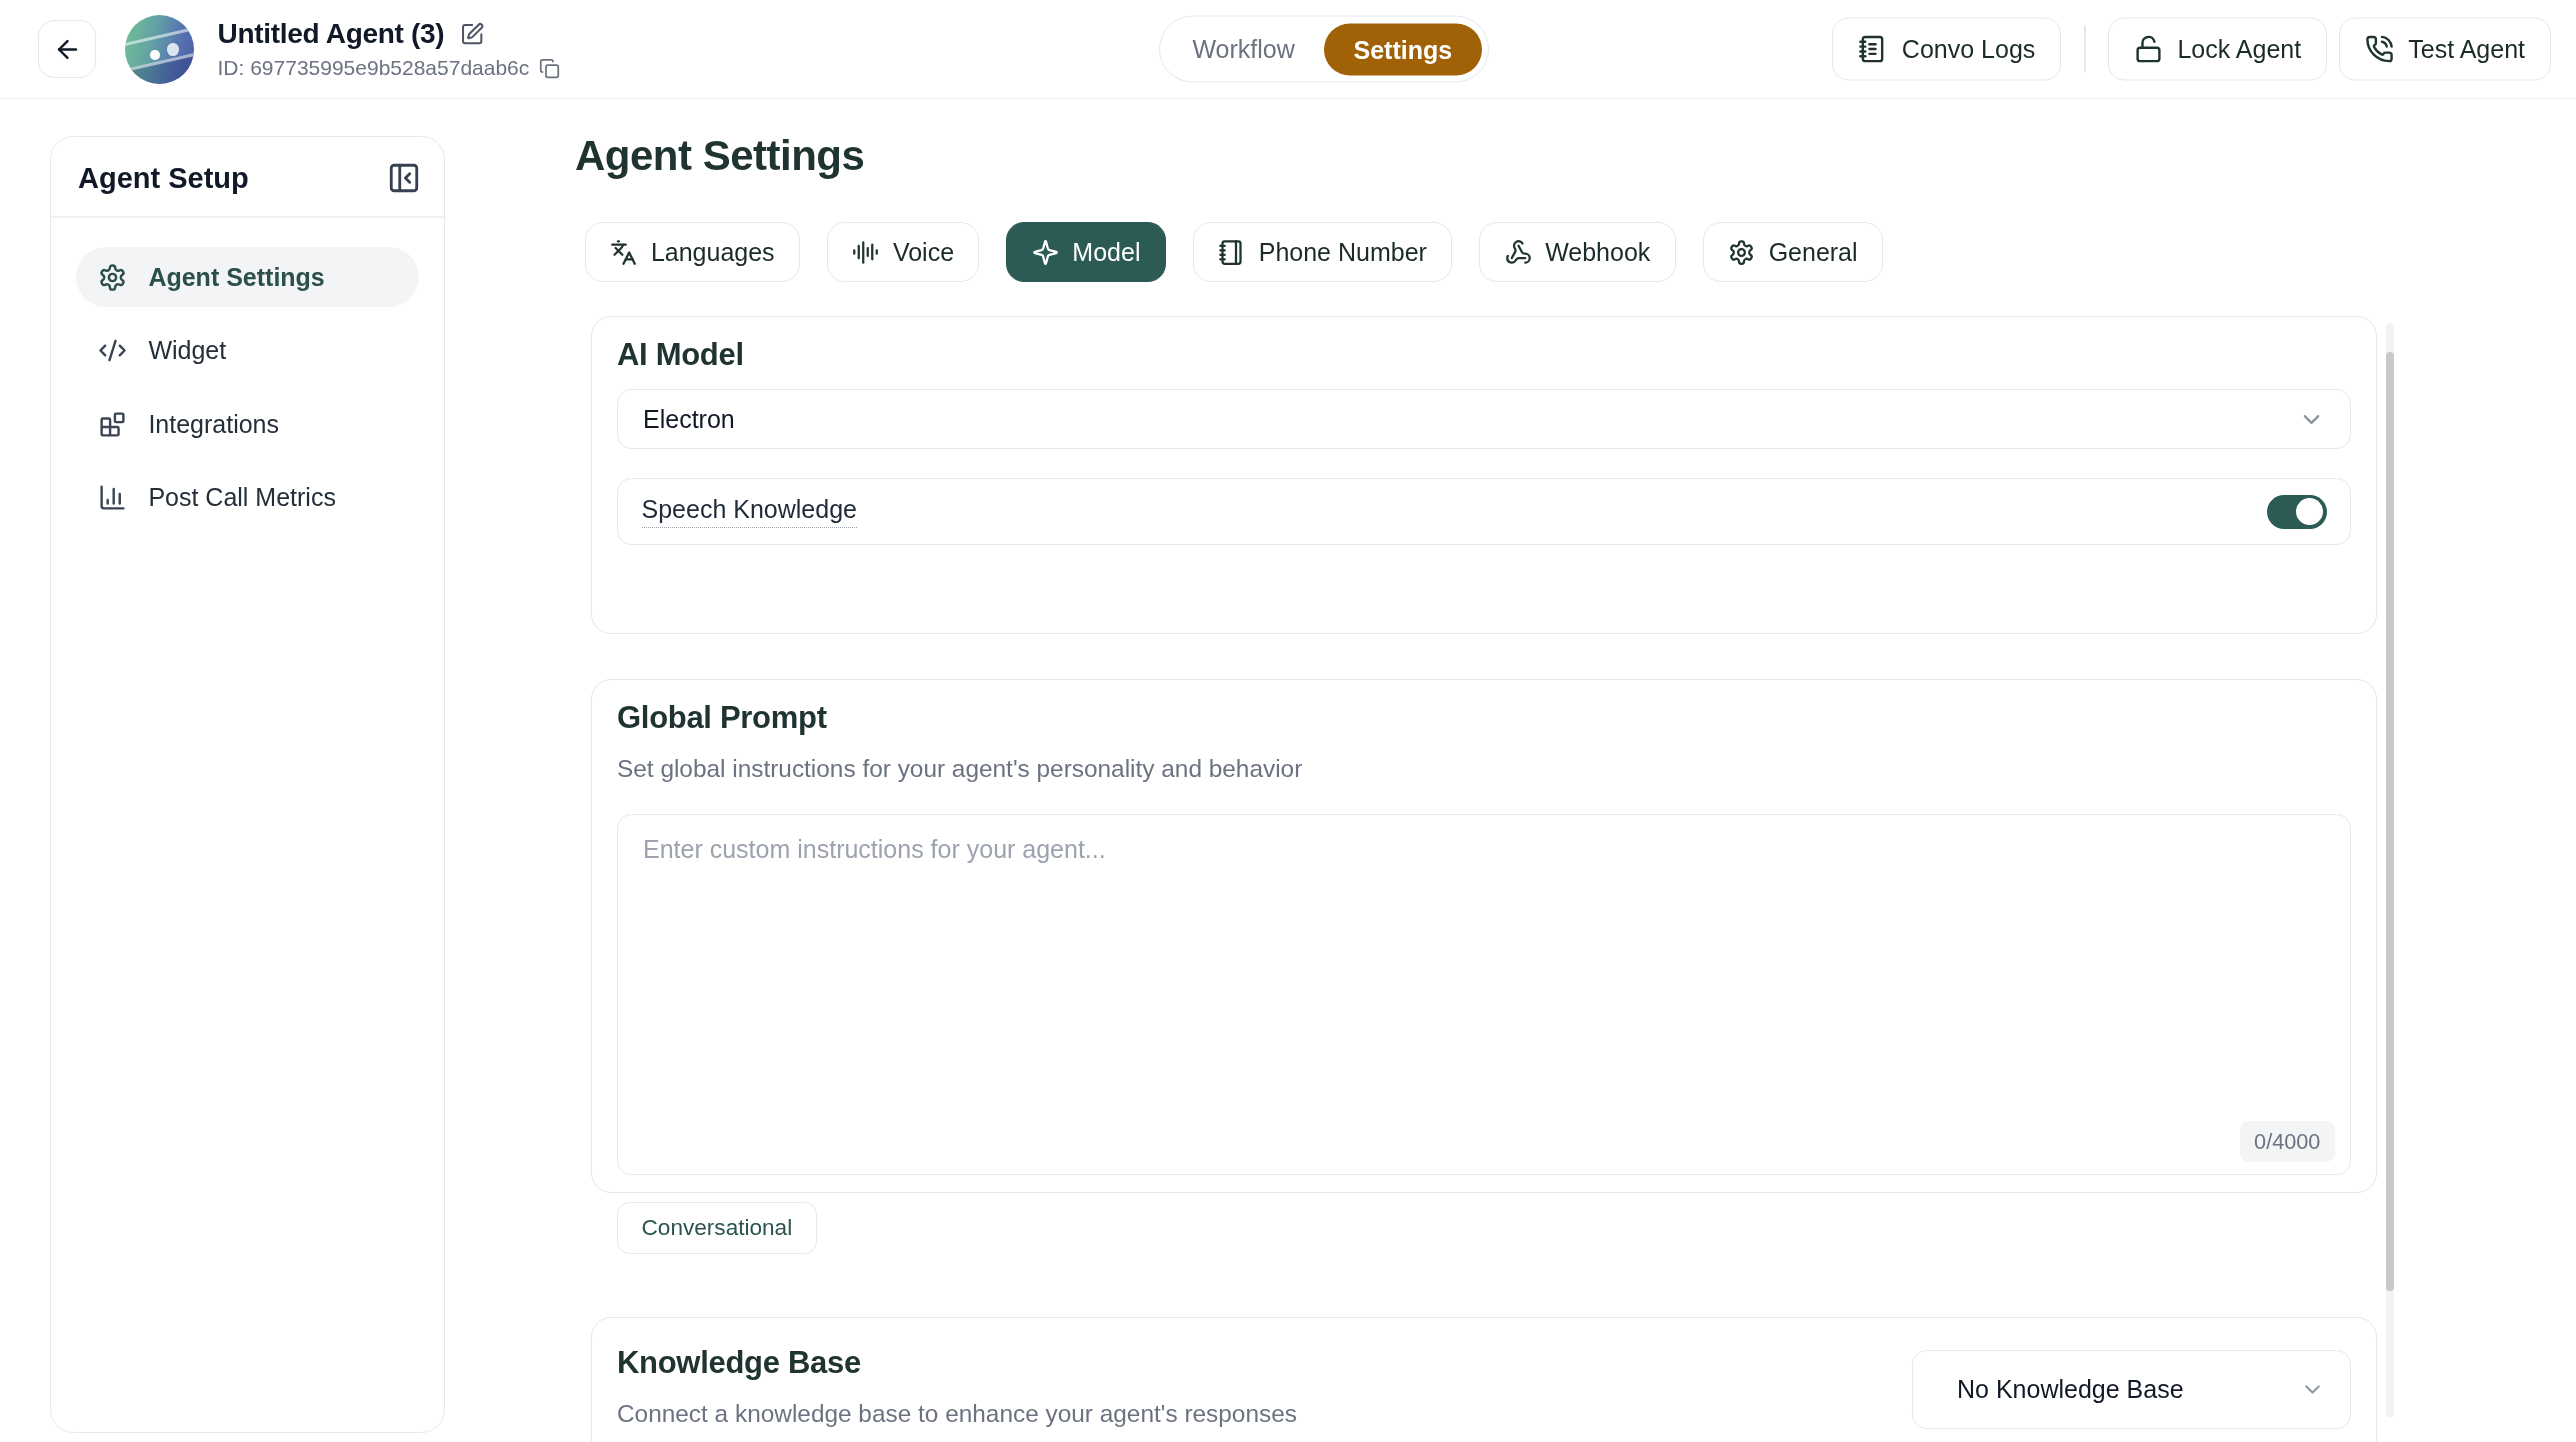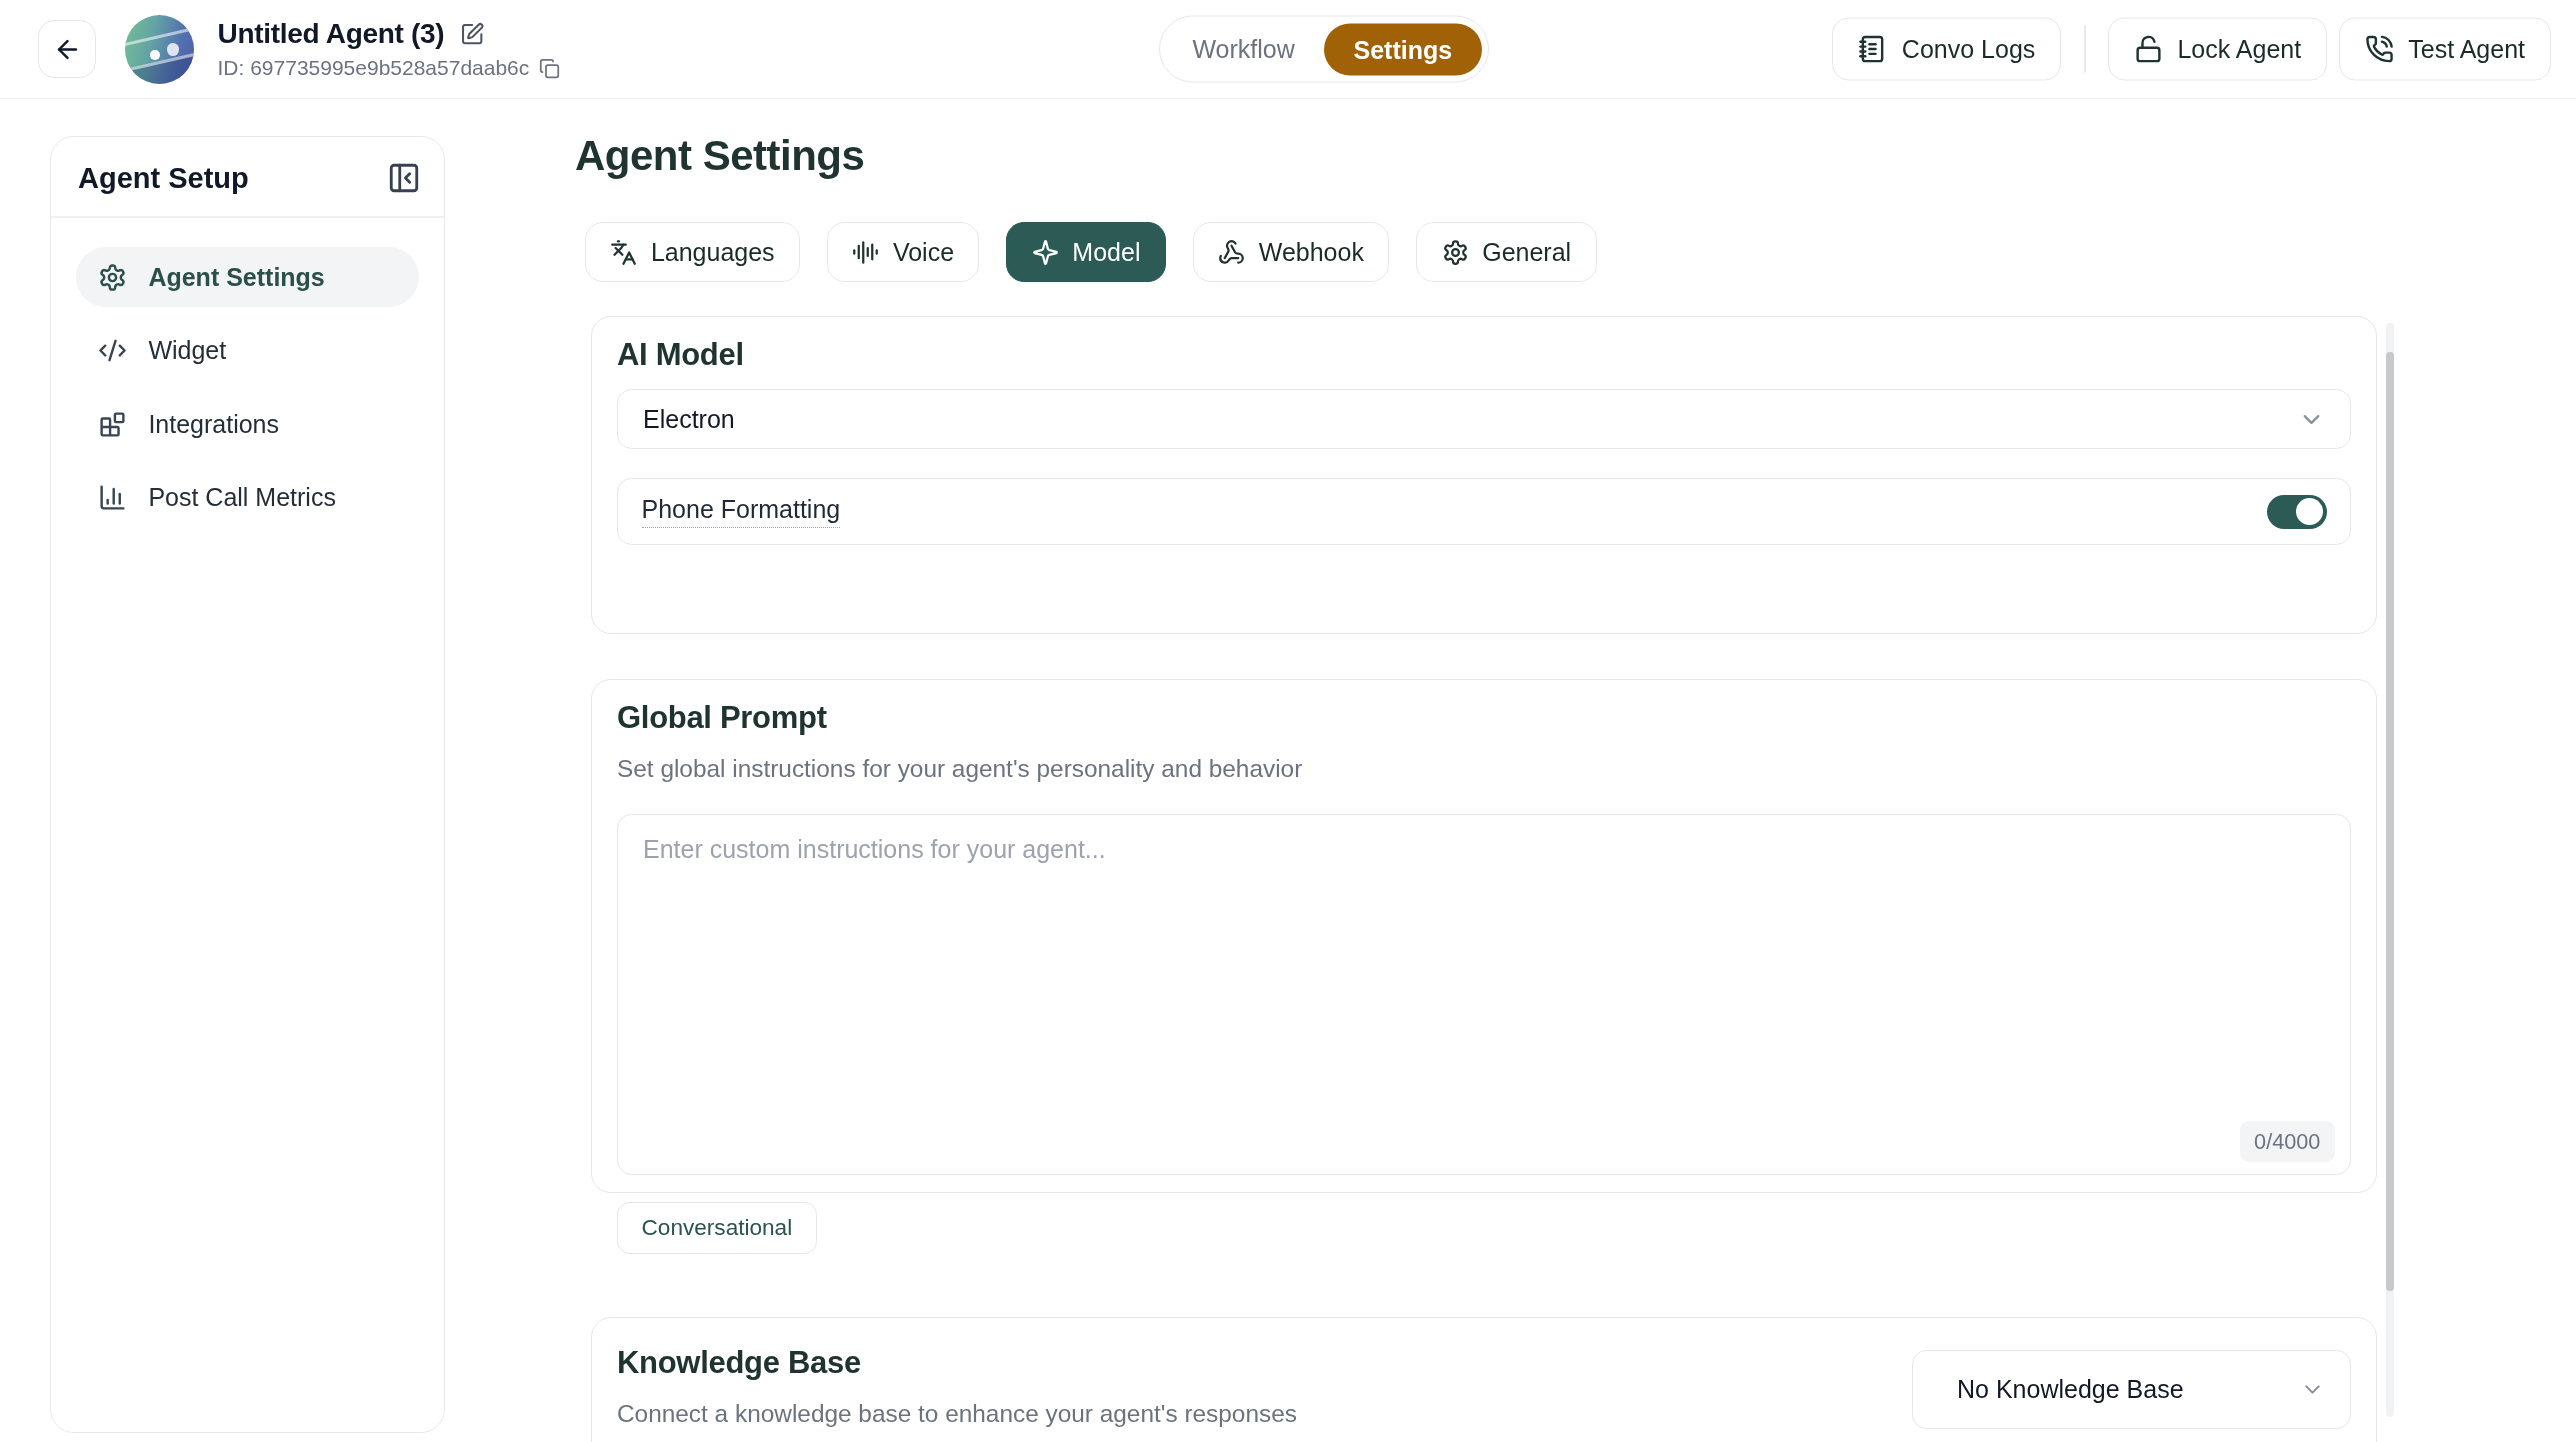--- a/index.html
+++ b/index.html
@@ -312,20 +312,33 @@
       <span class="ic">
         <svg width="27" height="27" viewBox="0 0 24 24" fill="none" stroke="currentColor" stroke-width="2" stroke-linecap="round" stroke-linejoin="round">
             <path d="M9.937 15.5A2 2 0 0 0 8.5 14.063l-6.135-1.582a.5.5 0 0 1 0-.962L8.5 9.936A2 2 0 0 0 9.937 8.5l1.582-6.135a.5.5 0 0 1 .963 0L14.063 8.5A2 2 0 0 0 15.5 9.937l6.135 1.581a.5.5 0 0 1 0 .964L15.5 14.063a2 2 0 0 0-1.437 1.437l-1.582 6.135a.5.5 0 0 1-.963 0z"></path>
           </svg>
       </span>
       <span>Model</span>
     </button>
     <button class="tab">
       <span class="ic">
         <svg width="27" height="27" viewBox="0 0 24 24" fill="none" stroke="currentColor" stroke-width="2" stroke-linecap="round" stroke-linejoin="round">
+            <path d="M2 6h4"></path>
+            <path d="M2 10h4"></path>
+            <path d="M2 14h4"></path>
+            <path d="M2 18h4"></path>
+            <rect x="4" y="2" width="16" height="20" rx="2"></rect>
+            <path d="M16 2v20"></path>
+          </svg>
+      </span>
+      <span>Phone Number</span>
+    </button>
+    <button class="tab">
+      <span class="ic">
+        <svg width="27" height="27" viewBox="0 0 24 24" fill="none" stroke="currentColor" stroke-width="2" stroke-linecap="round" stroke-linejoin="round">
             <path d="M18 16.98h-5.99c-1.1 0-1.95.94-2.48 1.9A4 4 0 0 1 2 17c.01-.7.2-1.4.57-2"></path>
             <path d="m6 17 3.13-5.78c.53-.97.1-2.18-.5-3.1a4 4 0 1 1 6.89-4.06"></path>
             <path d="m12 6 3.13 5.73C15.66 12.7 16.9 13 18 13a4 4 0 0 1 0 8"></path>
           </svg>
       </span>
       <span>Webhook</span>
     </button>
     <button class="tab">
       <span class="ic">
         <svg width="27" height="27" viewBox="0 0 24 24" fill="none" stroke="currentColor" stroke-width="2" stroke-linecap="round" stroke-linejoin="round">
@@ -341,21 +354,21 @@
     <h2>AI Model</h2>
     <div class="select">
       <span class="val">Electron</span>
       <span class="ic">
         <svg width="27" height="27" viewBox="0 0 24 24" fill="none" stroke="currentColor" stroke-width="2" stroke-linecap="round" stroke-linejoin="round">
             <path d="m6 9 6 6 6-6"></path>
           </svg>
       </span>
     </div>
     <div class="speech-row">
-      <span class="speech-label">Phone Formatting</span>
+      <span class="speech-label">Speech Knowledge</span>
       <button class="toggle">
           <span class="knob"></span>
         </button>
     </div>
   </section>
 
   <section class="card" id="card-gp">
     <h2>Global Prompt</h2>
     <p class="sub">Set global instructions for your agent's personality and behavior</p>
     <div class="ta-wrap">

